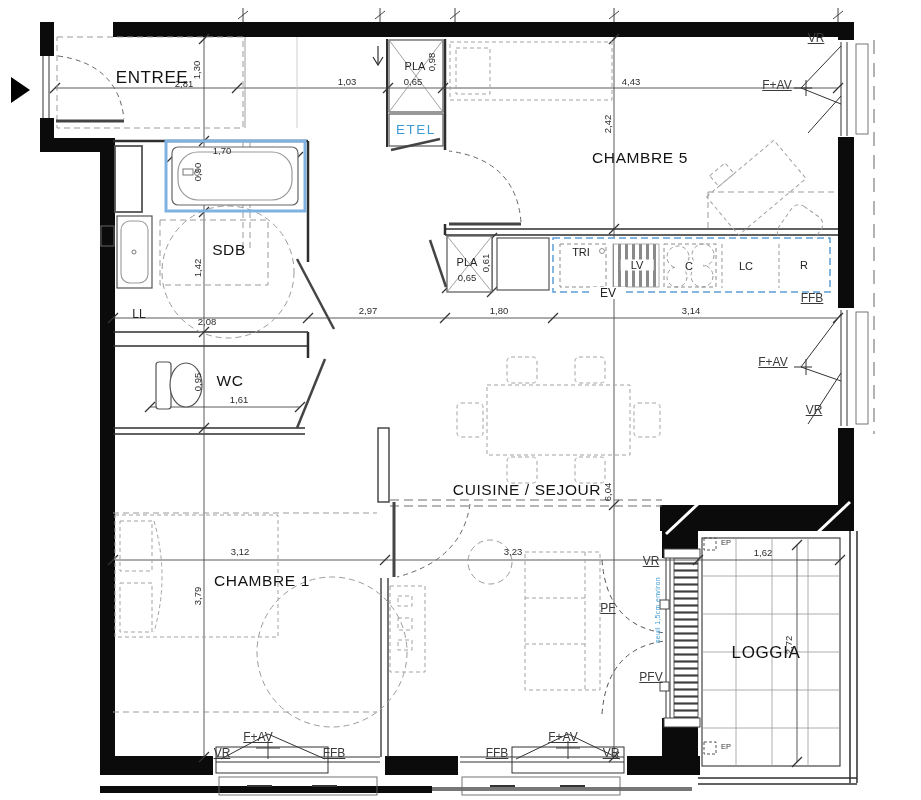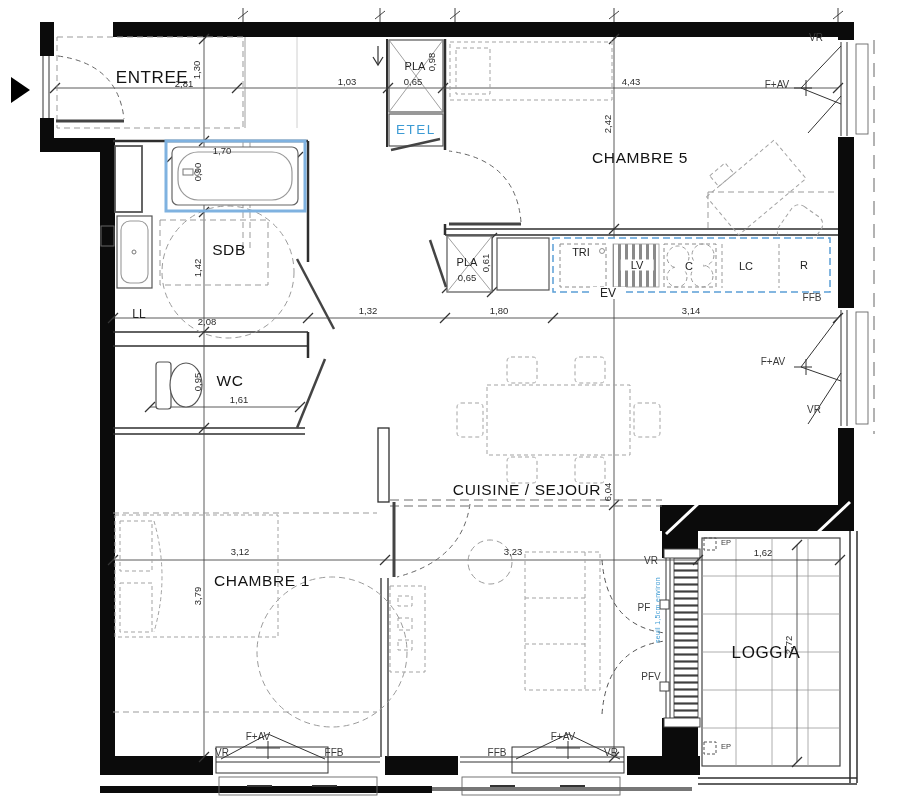--- a/index.html
+++ b/index.html
@@ -7,21 +7,21 @@
         font-family:"Liberation Sans",sans-serif;}
   #plan svg{position:absolute;left:0;top:0;}
   .lbl{position:absolute;transform:translate(-50%,-50%);white-space:nowrap;color:#1b1b1b;
        font-family:"Liberation Sans",sans-serif;line-height:1;}
   .rot{transform:translate(-50%,-50%) rotate(-90deg);}
   .room{font-size:15.5px;letter-spacing:.6px;color:#131313;}
   .big{font-size:17px;text-align:center;}
   .dim{font-size:9.5px;color:#2b2b2b;}
   .unit{font-size:11px;color:#222;}
   .u12{font-size:12px;color:#222;}
-  .win{font-size:10px;color:#3a3a3a;}
+  .win{font-size:12px;color:#3a3a3a;text-decoration:underline;}
   .ep{font-size:7.5px;color:#3a3a3a;}
   .blue{color:#3d9bd4;}
   .etel{font-size:13.5px;letter-spacing:1.5px;}
   .seuil{font-size:7px;letter-spacing:.3px;}
   .wbg{background:#fff;padding:0 10px;}
 </style>
 </head>
 <body>
 
 <div id="plan">
@@ -352,21 +352,21 @@
 <span class="lbl unit" style="left:804px;top:265px">R</span>
 <span class="lbl u12 wbg" style="left:608px;top:293px">EV</span>
 <span class="lbl u12" style="left:139px;top:314px">LL</span>
 
 <span class="lbl dim" style="left:184px;top:84px">2,81</span>
 <span class="lbl dim" style="left:347px;top:82px">1,03</span>
 <span class="lbl dim" style="left:413px;top:82px">0,65</span>
 <span class="lbl dim" style="left:631px;top:82px">4,43</span>
 <span class="lbl dim" style="left:222px;top:151px">1,70</span>
 <span class="lbl dim" style="left:207px;top:322px">2,08</span>
-<span class="lbl dim" style="left:368px;top:311px">1,32</span>
+<span class="lbl dim" style="left:368px;top:311px">2,97</span>
 <span class="lbl dim" style="left:499px;top:311px">1,80</span>
 <span class="lbl dim" style="left:691px;top:311px">3,14</span>
 <span class="lbl dim" style="left:239px;top:400px">1,61</span>
 <span class="lbl dim" style="left:240px;top:552px">3,12</span>
 <span class="lbl dim" style="left:513px;top:552px">3,23</span>
 <span class="lbl dim" style="left:763px;top:553px">1,62</span>
 <span class="lbl dim" style="left:467px;top:278px">0,65</span>
 
 <span class="lbl dim rot" style="left:197px;top:70px">1,30</span>
 <span class="lbl dim rot" style="left:432px;top:62px">0,98</span>
@@ -384,19 +384,19 @@
 <span class="lbl win" style="left:812px;top:298px">FFB</span>
 <span class="lbl win" style="left:773px;top:362px">F+AV</span>
 <span class="lbl win" style="left:814px;top:410px">VR</span>
 <span class="lbl win" style="left:258px;top:737px">F+AV</span>
 <span class="lbl win" style="left:222px;top:753px">VR</span>
 <span class="lbl win" style="left:334px;top:753px">FFB</span>
 <span class="lbl win" style="left:497px;top:753px">FFB</span>
 <span class="lbl win" style="left:563px;top:737px">F+AV</span>
 <span class="lbl win" style="left:611px;top:753px">VR</span>
 <span class="lbl win" style="left:651px;top:561px">VR</span>
-<span class="lbl win" style="left:644px;top:608px">PF</span>
+<span class="lbl win" style="left:608px;top:608px">PF</span>
 <span class="lbl win" style="left:651px;top:677px">PFV</span>
 <span class="lbl ep" style="left:726px;top:543px">EP</span>
 <span class="lbl ep" style="left:726px;top:747px">EP</span>
 <span class="lbl blue seuil rot" style="left:657px;top:610px">seuil 1,5cm environ</span>
 
 </div>
 
 </body></html>

